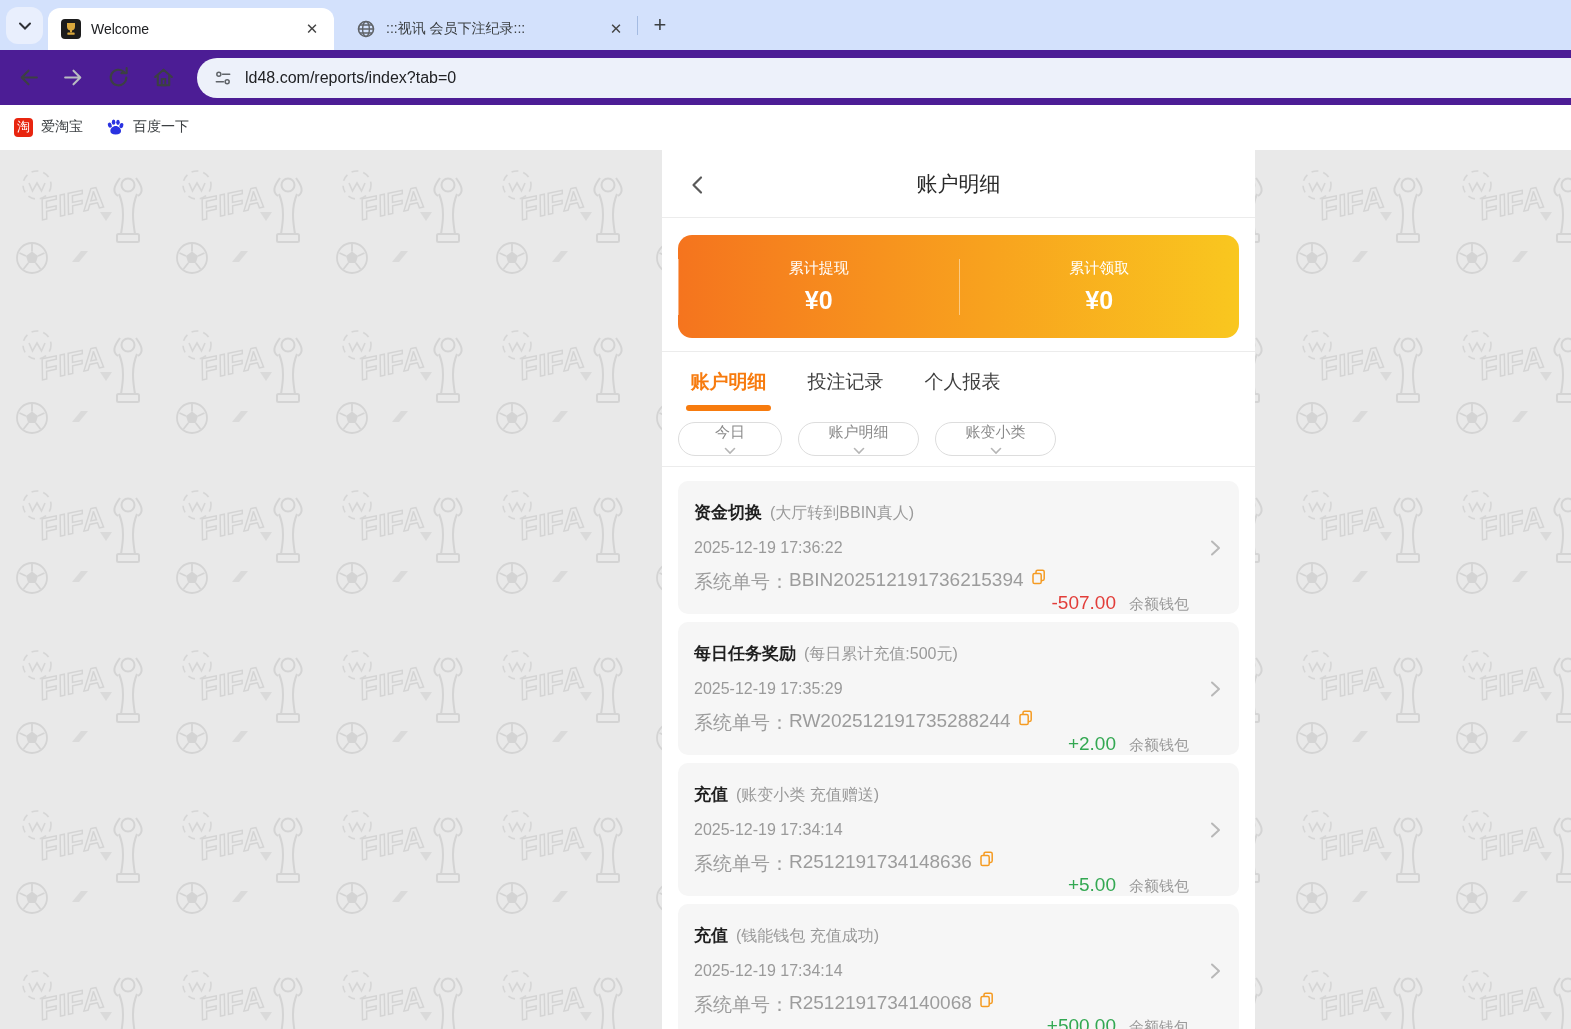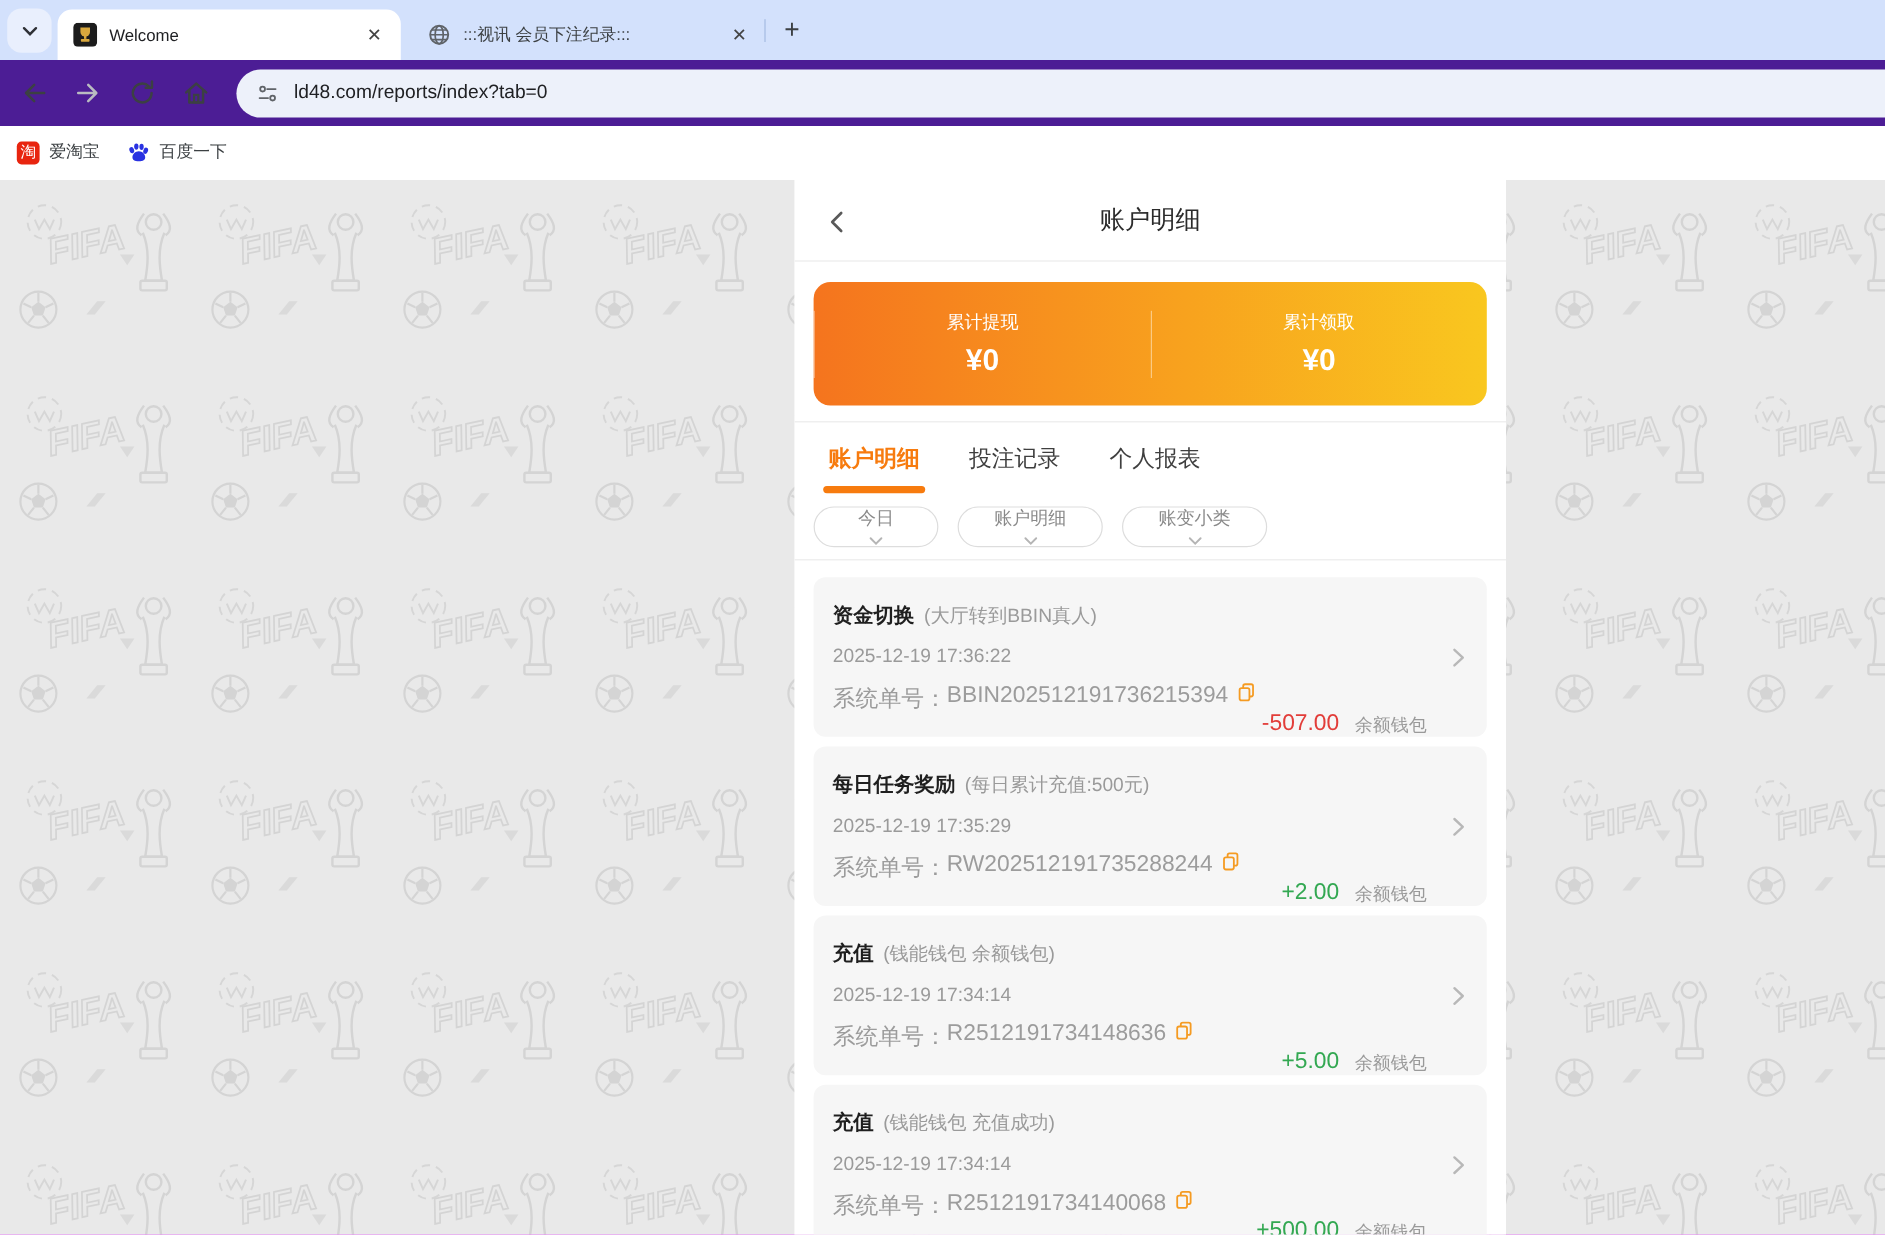--- a/index.html
+++ b/index.html
@@ -294,21 +294,21 @@
     </div>
     <svg class="txn-chevron" width="24" height="24" viewBox="0 0 24 24">
       <path d="M9 5.5 L16 12 L9 18.5" fill="none" stroke="#b8b8b8" stroke-width="2" stroke-linecap="round" stroke-linejoin="round"></path>
     </svg>
   </div>
 
   <div class="txn">
     <div class="txn-left">
       <div class="txn-title-row">
         <span class="txn-title">充值</span>
-        <span class="txn-note">(钱能钱包 余额钱包)</span>
+        <span class="txn-note">(账变小类 充值赠送)</span>
       </div>
       <div class="txn-date">2025-12-19 17:34:14</div>
       <div class="txn-order">
         <span>系统单号：</span>
         <span>R2512191734148636</span>
         <svg class="copy-icon" width="16" height="16" viewBox="0 0 16 16">
           <rect x="5" y="1.2" width="8.2" height="10.2" rx="1.6" fill="none" stroke="#f59b22" stroke-width="1.5"></rect>
           <rect x="2" y="4.4" width="8.2" height="10.2" rx="1.6" fill="#f6f6f6" stroke="#f59b22" stroke-width="1.5"></rect>
         </svg>
       </div>

